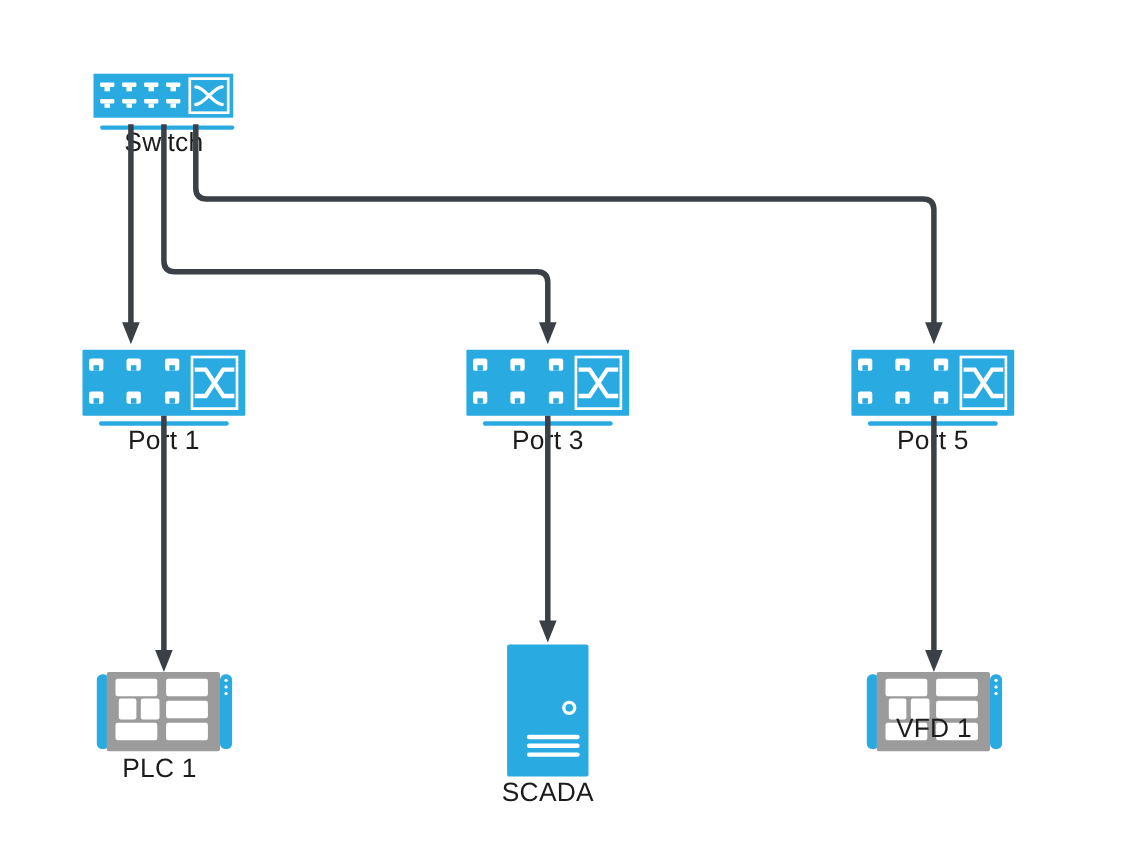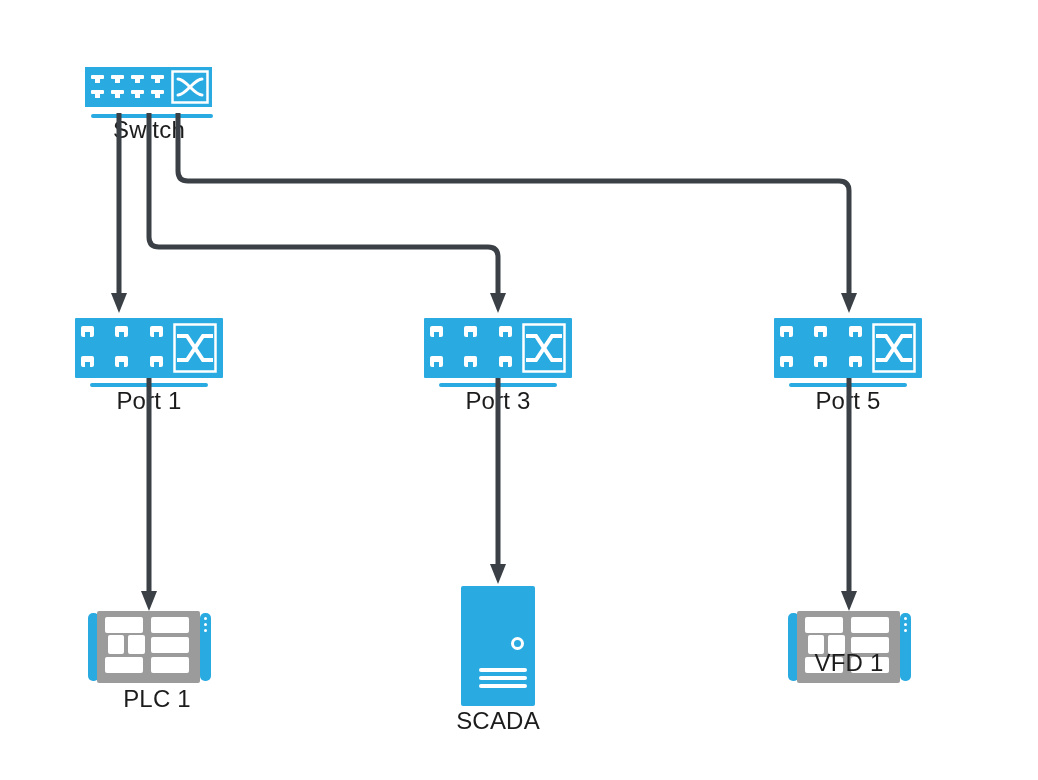--- a/index.html
+++ b/index.html
@@ -129,21 +129,21 @@
         <div class="cell" style="left:54px;top:6px;width:38px;height:16px"></div>
         <div class="cell" style="left:54px;top:26px;width:38px;height:16px"></div>
         <div class="cell" style="left:54px;top:46px;width:38px;height:16px"></div>
       </div>
       <div class="rail right">
         <div class="dot" style="top:4px"></div>
         <div class="dot" style="top:10px"></div>
         <div class="dot" style="top:16px"></div>
       </div>
     </div>
-    <div class="nlabel" style="left:77px;top:686px">PLC 1</div>
+    <div class="nlabel" style="left:65px;top:686px">PLC 1</div>
   </div>
 
   <div>
     <div class="tower">
       <div class="power"></div>
       <div class="vent" style="top:82px"></div>
       <div class="vent" style="top:90px"></div>
       <div class="vent" style="top:98px"></div>
     </div>
     <div class="nlabel" style="left:418px;top:708px">SCADA</div>

